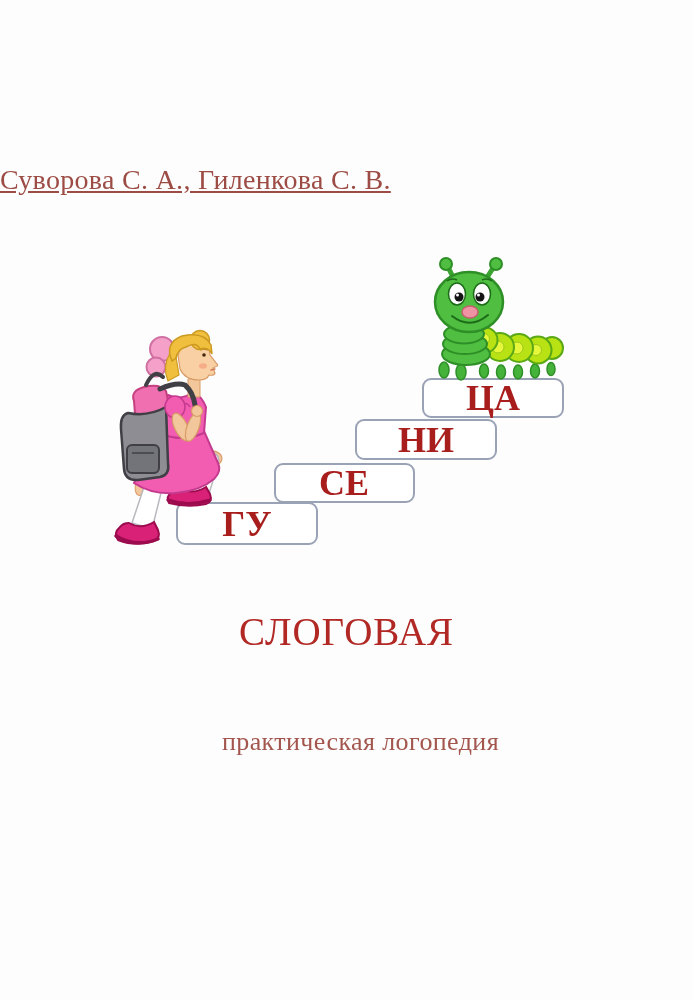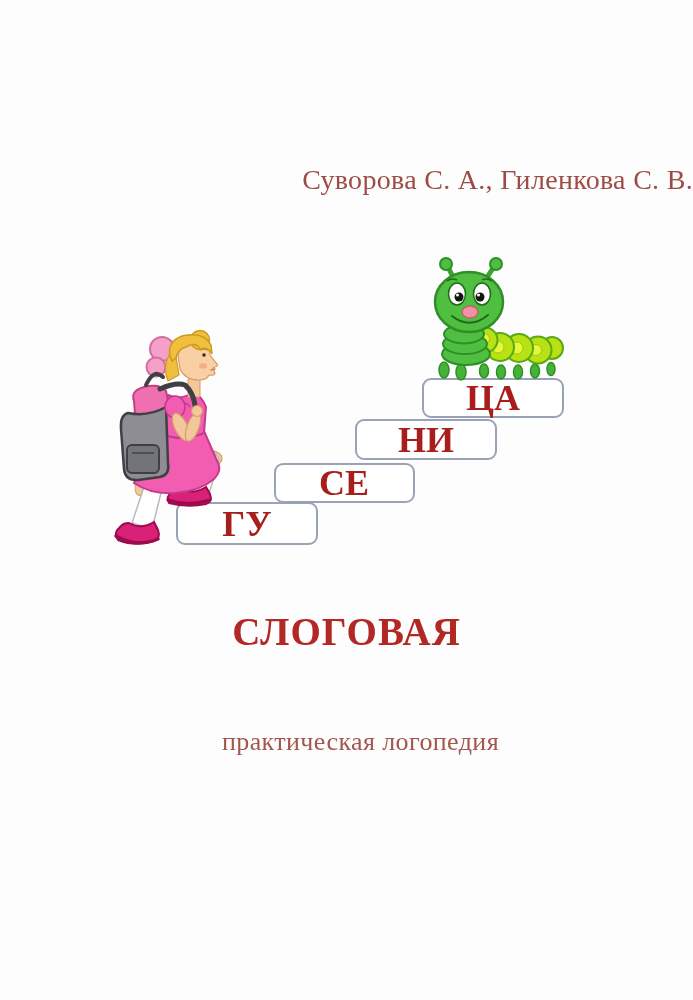--- a/index.html
+++ b/index.html
@@ -4,26 +4,27 @@
 <style>
   html,body{margin:0;padding:0;background:#e9e9e9;}
   .page{
     width:693px;height:1000px;position:relative;overflow:hidden;
     background:#fdfdfd;
     font-family:"Liberation Serif", serif;
     margin:0 auto;
   }
   .authors{
     position:absolute;top:164px;left:0;right:0;
-    text-align:right;font-size:28px;letter-spacing:.3px;
+    text-align:left;font-size:28px;letter-spacing:.3px;
     color:#9d4c45;
+    text-decoration:underline;
   }
   .title{
     position:absolute;top:610px;left:0;right:0;
-    text-align:center;font-weight:bold;font-size:39px;line-height:44px;
+    text-align:center;font-weight:normal;font-size:39px;line-height:44px;
     letter-spacing:1px;color:#b12824;
   }
   .subtitle{
     position:absolute;top:727px;left:0;right:0;
     text-align:center;font-size:26px;letter-spacing:.4px;
     color:#a3564e;
     padding-left:28px;
   }
   .illustration{position:absolute;left:100px;top:255px;}
   .syl{

